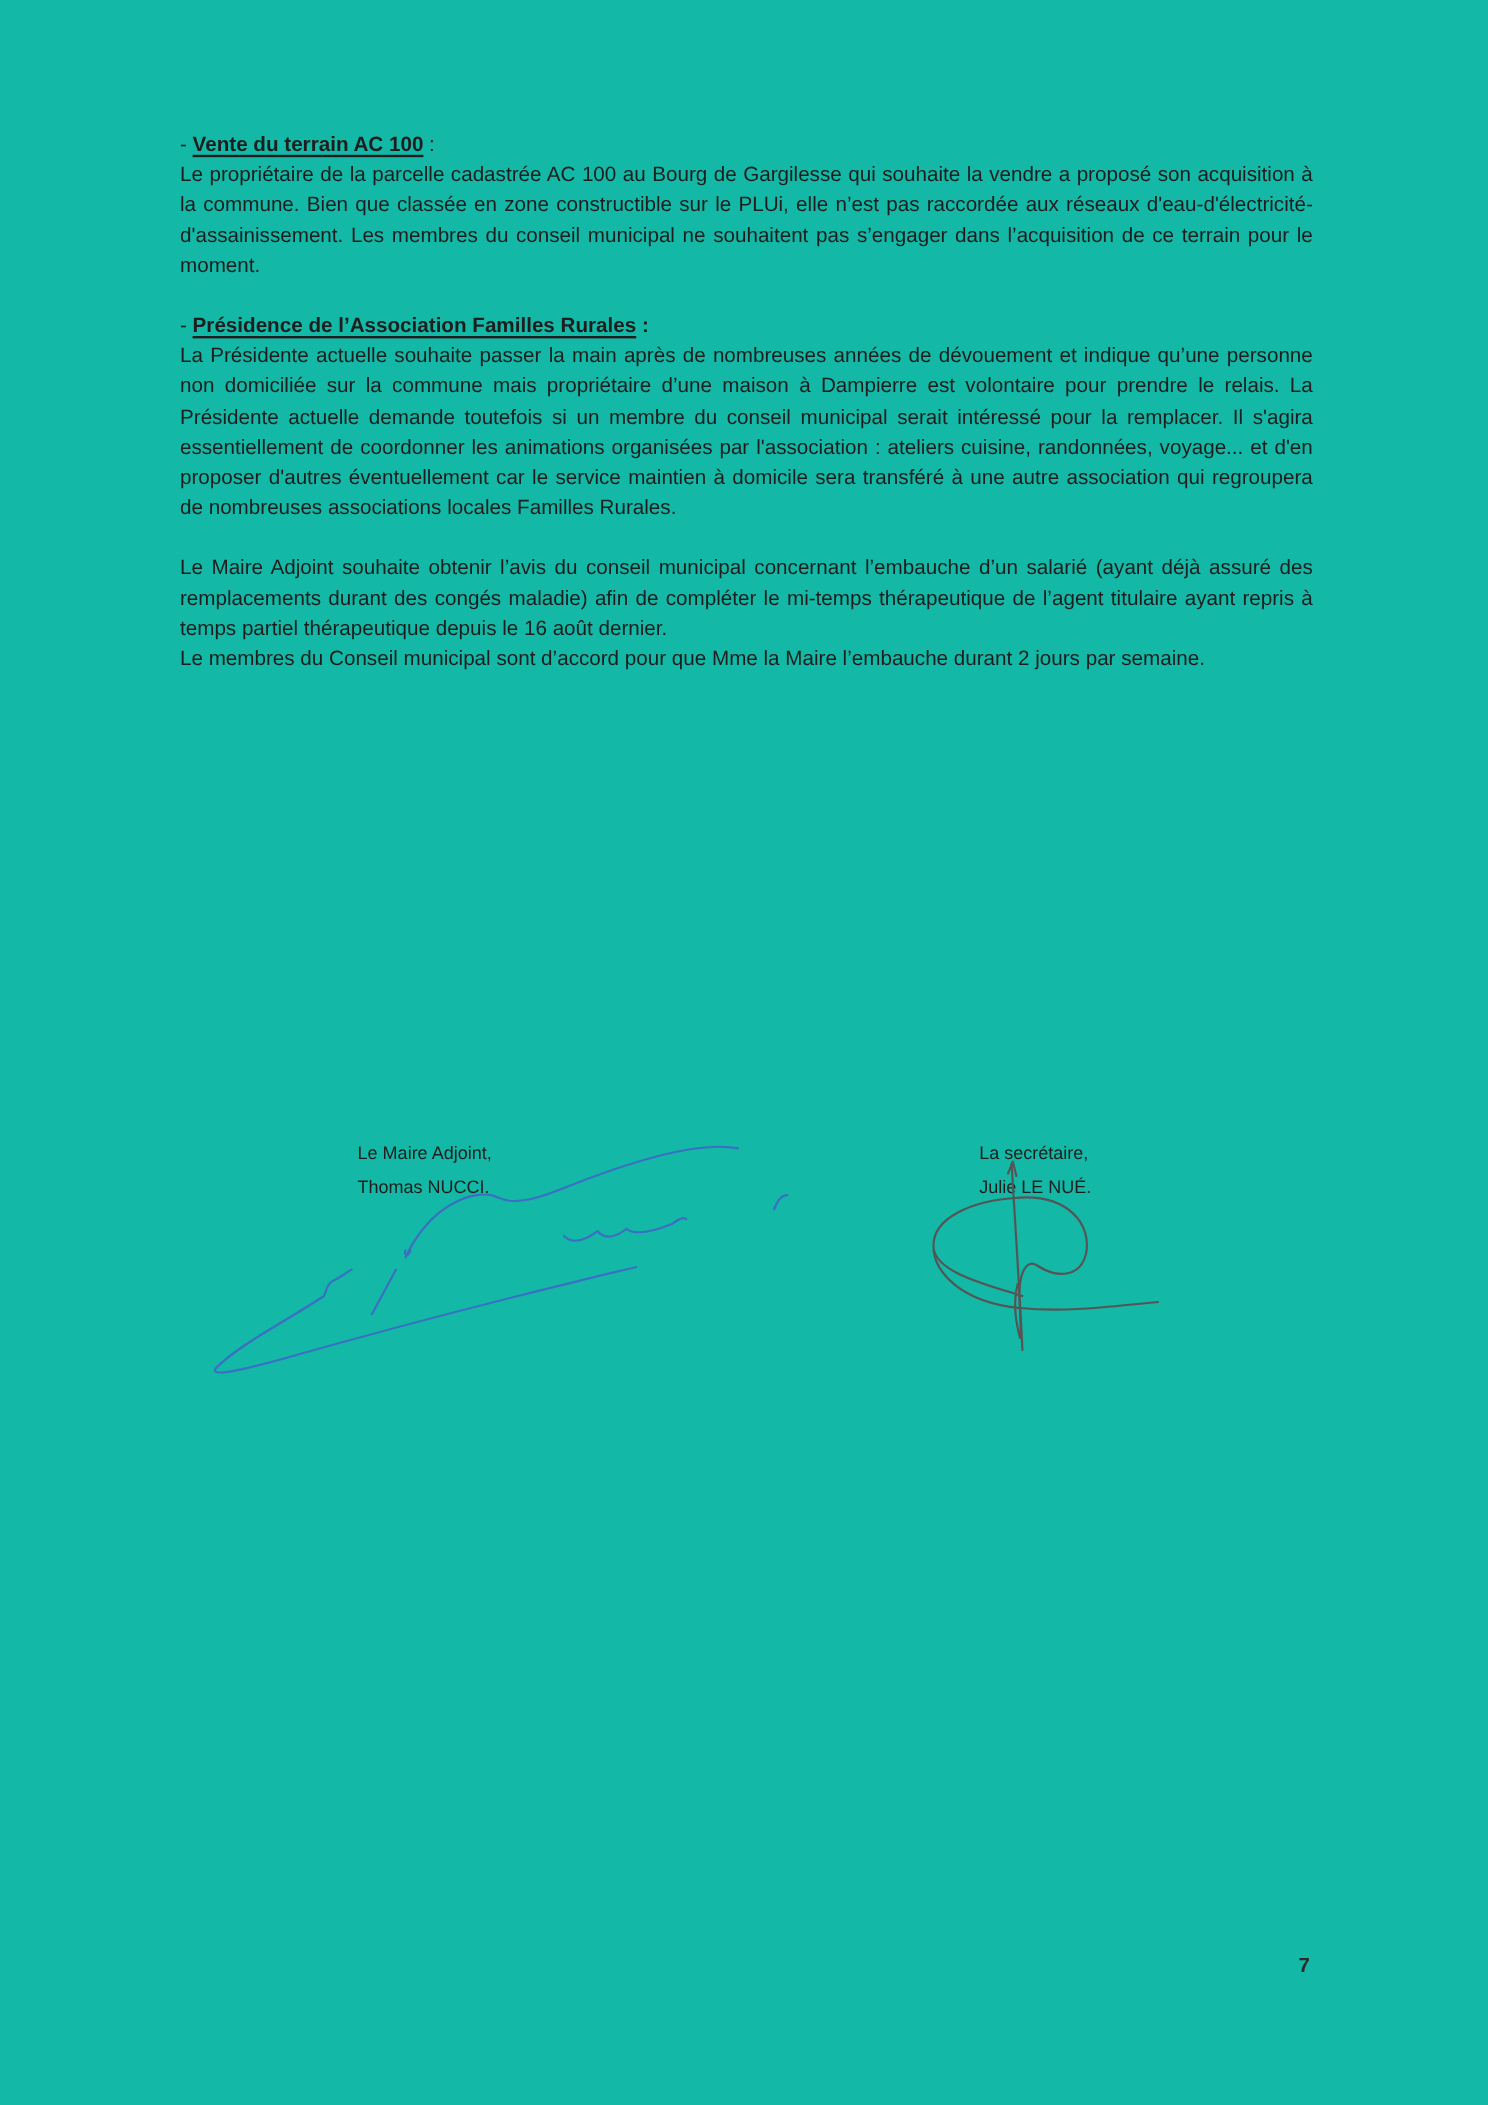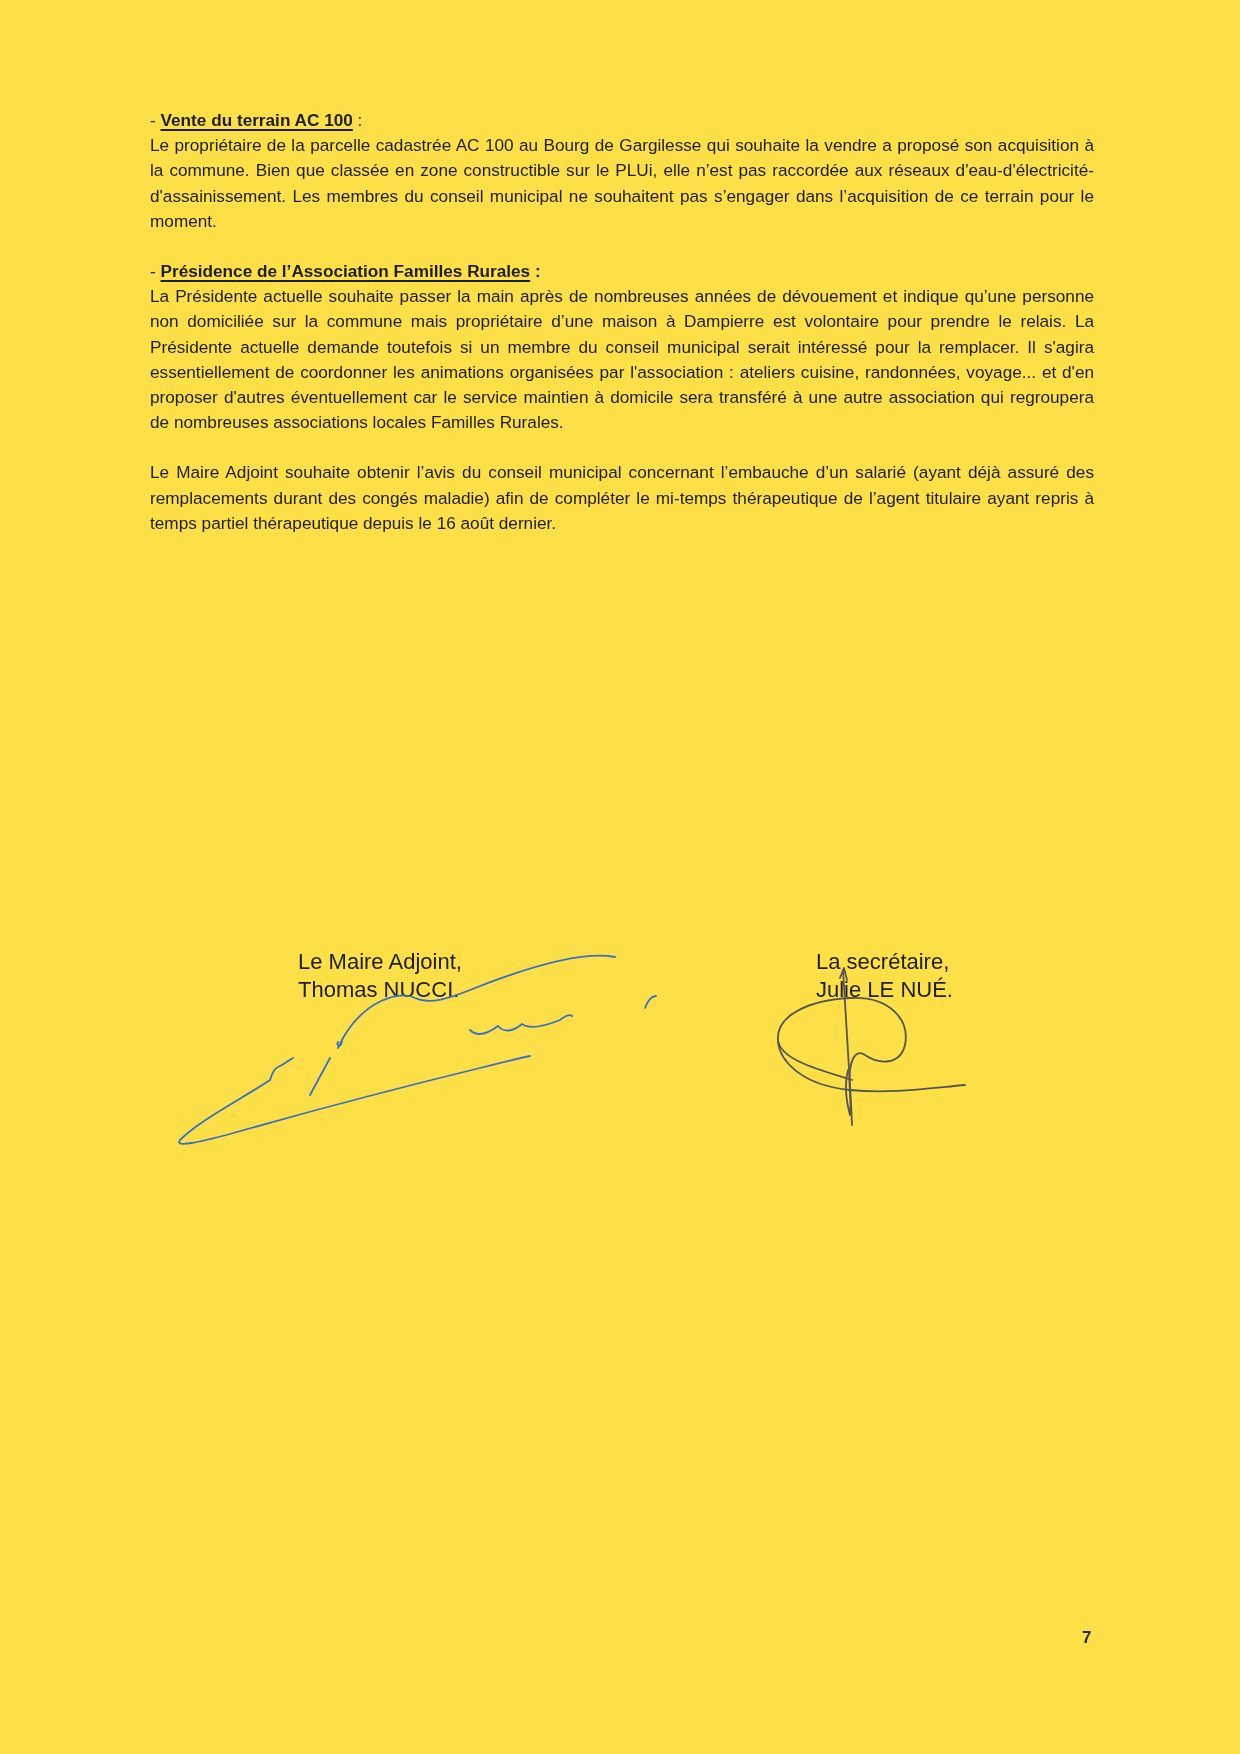--- a/index.html
+++ b/index.html
@@ -13,21 +13,21 @@
       position: relative;
       overflow: hidden;
       font-family: "Liberation Sans", "DejaVu Sans", sans-serif;
       color: #1e1e1e;
     }
     .page {
       position: absolute;
       left: 0; top: 0;
       width: 1240px;
       height: 1754px;
-      background: #fde047;
+      background: #14b8a6;
     }
     .content {
       position: absolute;
       left: 150px;
       top: 108px;
       width: 944px;
       font-size: 17.2px;
       line-height: 25.2px;
     }
     .section {
@@ -62,21 +62,21 @@
     }
     .published {
       position: absolute;
       left: 447px;
       top: 883px;
       font-size: 17.2px;
       line-height: 25px;
     }
     .sig-block {
       position: absolute;
-      font-size: 22px;
+      font-size: 15px;
       line-height: 28px;
     }
     .sig-left { left: 298px; top: 948px; }
     .sig-right { left: 816px; top: 948px; }
     .sig-svg {
       position: absolute;
       pointer-events: none;
     }
     .page-number {
       position: absolute;
@@ -99,20 +99,21 @@
       <p>Le propriétaire de la parcelle cadastrée AC 100 au Bourg de Gargilesse qui souhaite la vendre a proposé son acquisition à la commune. Bien que classée en zone constructible sur le PLUi, elle n’est pas raccordée aux réseaux d'eau-d'électricité-d'assainissement. Les membres du conseil municipal ne souhaitent pas s’engager dans l’acquisition de ce terrain pour le moment.</p>
     </div>
 
     <div class="section">
       <div class="heading bold-colon"><span class="dash">- </span><span class="title">Présidence de l’Association Familles Rurales</span><span class="colon"> :</span></div>
       <p>La Présidente actuelle souhaite passer la main après de nombreuses années de dévouement et indique qu’une personne non domiciliée sur la commune mais propriétaire d’une maison à Dampierre est volontaire pour prendre le relais. La Présidente actuelle demande toutefois si un membre du conseil municipal serait intéressé pour la remplacer.  Il s'agira essentiellement de coordonner les animations organisées par l'association : ateliers cuisine, randonnées, voyage... et d'en proposer d'autres éventuellement car le service maintien à domicile sera transféré à une autre association qui regroupera de nombreuses associations locales Familles Rurales.</p>
     </div>
 
     <div class="section">
       <p>Le Maire Adjoint souhaite obtenir l’avis du conseil municipal concernant l’embauche d’un salarié (ayant déjà assuré des remplacements durant des congés maladie) afin de compléter le mi-temps thérapeutique de l’agent titulaire ayant repris à temps partiel thérapeutique depuis le 16 août dernier.</p>
+      <p>Le membres du Conseil municipal sont d’accord pour que Mme la Maire l’embauche durant 2 jours par semaine.</p>
     </div>
 
   </div>
 
 
   <div class="sig-block sig-left">
     <div>Le Maire Adjoint,</div>
     <div>Thomas NUCCI.</div>
   </div>
 

